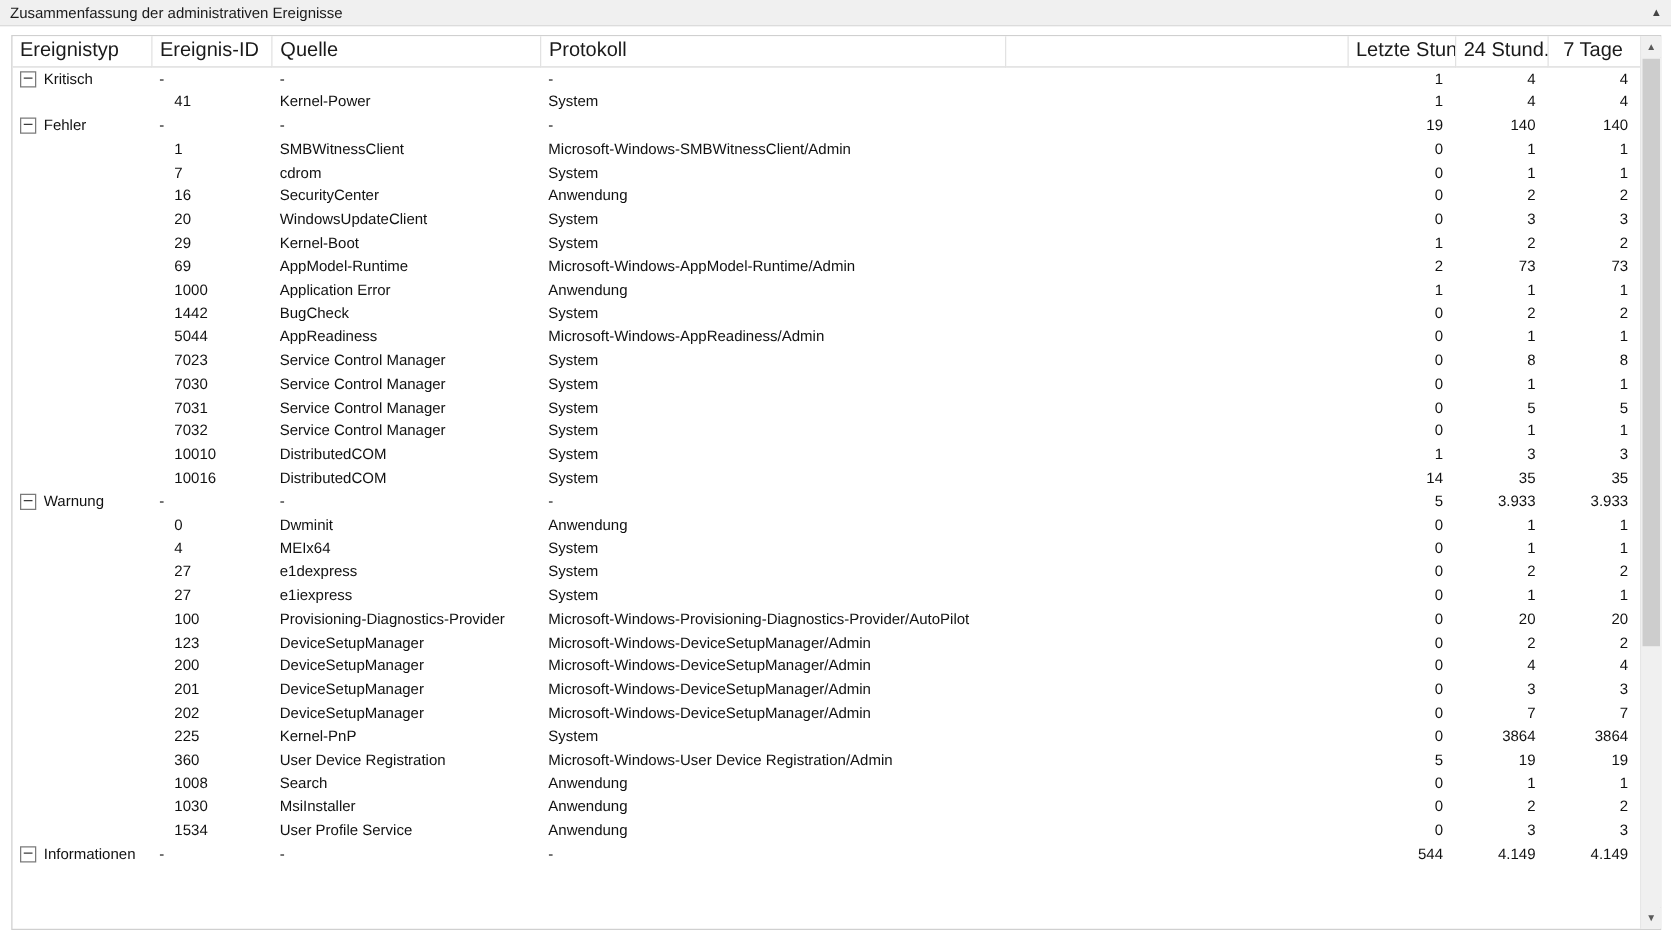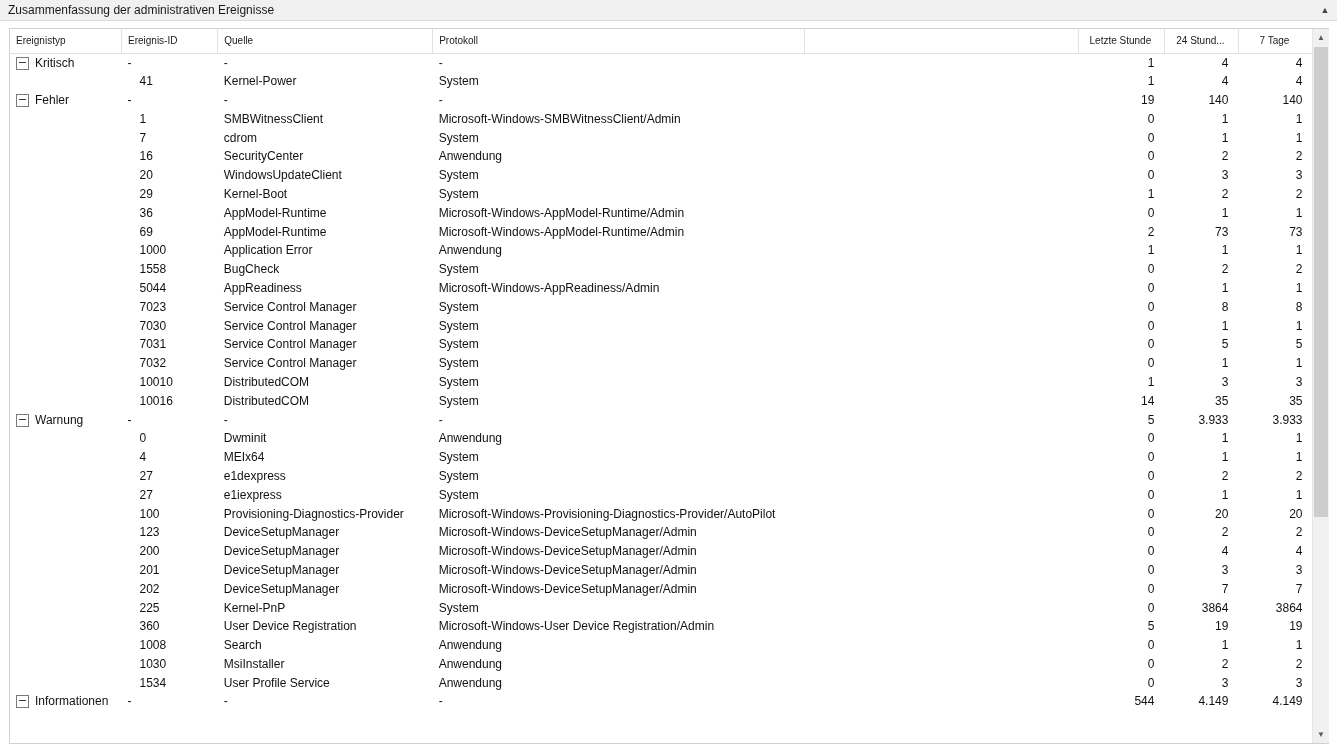--- a/index.html
+++ b/index.html
@@ -63,21 +63,21 @@
     overflow: hidden;
     position: relative;
   }
   table.grid {
     border-collapse: collapse;
     width: 1303px;
     table-layout: fixed;
   }
   table.grid thead th {
     font-weight: normal;
-    font-size: 10px;
+    font-size: 16px;
     text-align: left;
     background: #ffffff;
     border-right: 1px solid #e2e2e2;
     border-bottom: 1px solid #e2e2e2;
     height: 24px;
     padding: 0 6px;
     color: #1a1a1a;
     box-sizing: border-box;
     white-space: nowrap;
     overflow: hidden;
@@ -295,51 +295,41 @@
               <td class="indent-child">29</td>
               <td>Kernel-Boot</td>
               <td>System</td>
               <td></td>
               <td class="num">1</td>
               <td class="num">2</td>
               <td class="num">2</td>
             </tr>
             <tr>
               <td></td>
-              <td class="indent-child">36</td>
-              <td>AppModel-Runtime</td>
-              <td>Microsoft-Windows-AppModel-Runtime/Admin</td>
-              <td></td>
-              <td class="num">0</td>
-              <td class="num">1</td>
-              <td class="num">1</td>
-            </tr>
-            <tr>
-              <td></td>
               <td class="indent-child">69</td>
               <td>AppModel-Runtime</td>
               <td>Microsoft-Windows-AppModel-Runtime/Admin</td>
               <td></td>
               <td class="num">2</td>
               <td class="num">73</td>
               <td class="num">73</td>
             </tr>
             <tr>
               <td></td>
               <td class="indent-child">1000</td>
               <td>Application Error</td>
               <td>Anwendung</td>
               <td></td>
               <td class="num">1</td>
               <td class="num">1</td>
               <td class="num">1</td>
             </tr>
             <tr>
               <td></td>
-              <td class="indent-child">1558</td>
+              <td class="indent-child">1442</td>
               <td>BugCheck</td>
               <td>System</td>
               <td></td>
               <td class="num">0</td>
               <td class="num">2</td>
               <td class="num">2</td>
             </tr>
             <tr>
               <td></td>
               <td class="indent-child">5044</td>

